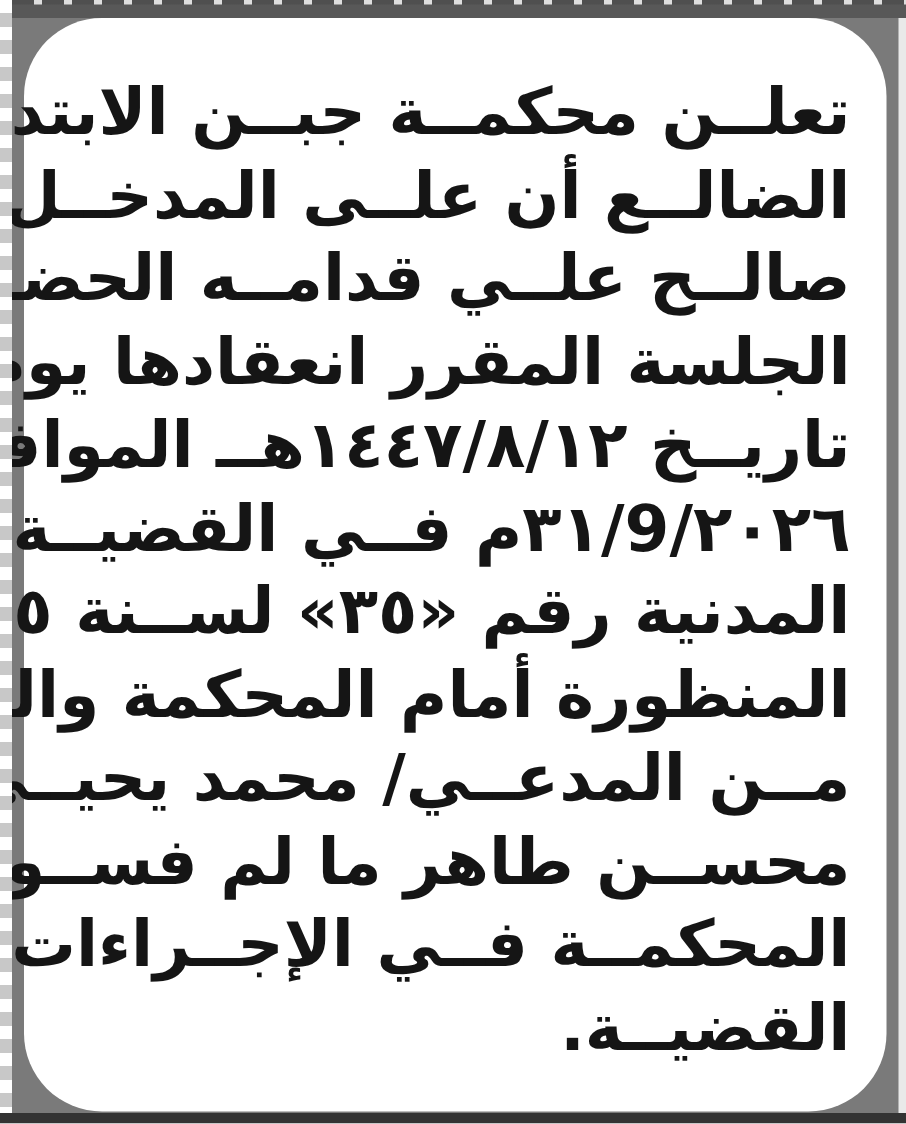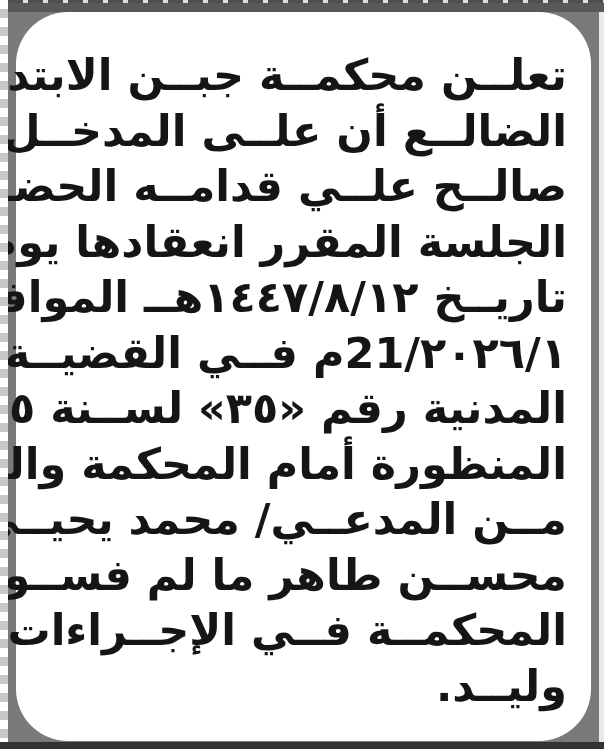--- a/index.html
+++ b/index.html
@@ -89,27 +89,27 @@
 
 <div class="canvas">
 
   <div class="notice-box">
     <div class="notice-text" dir="rtl">
       <div class="line">تعلــن محكمــة جبــن الابتدائية م/</div>
       <div class="line">الضالــع أن علــى المدخــل/ وليــد</div>
       <div class="line">صالــح علــي قدامــه الحضــور إلى</div>
       <div class="line">الجلسة المقرر انعقادها يوم السبت</div>
       <div class="line">تاريــخ ١٤٤٧/٨/١٢هــ الموافــق</div>
-      <div class="line">٢٠٢٦/١/21م فــي القضيــة</div>
+      <div class="line">٢٠٢٦/9/٣١م فــي القضيــة</div>
       <div class="line">المدنية رقم «٣٥» لســنة ١٤٤٥هـ</div>
       <div class="line">المنظورة أمام المحكمة والمرفوعة</div>
       <div class="line">مــن المدعــي/ محمد يحيــى محمد</div>
       <div class="line">محســن طاهر ما لم فســوف تسيرٍ</div>
       <div class="line">المحكمــة فــي الإجــراءات وفقــاً</div>
-      <div class="line last">وليــد.</div>
+      <div class="line last">القضيــة.</div>
     </div>
   </div>
 
   <div class="top-band"></div>
   <div class="top-dashes"></div>
   <div class="left-strip"></div>
   <div class="right-strip"></div>
   <div class="bottom-band"></div>
 
 </div>

